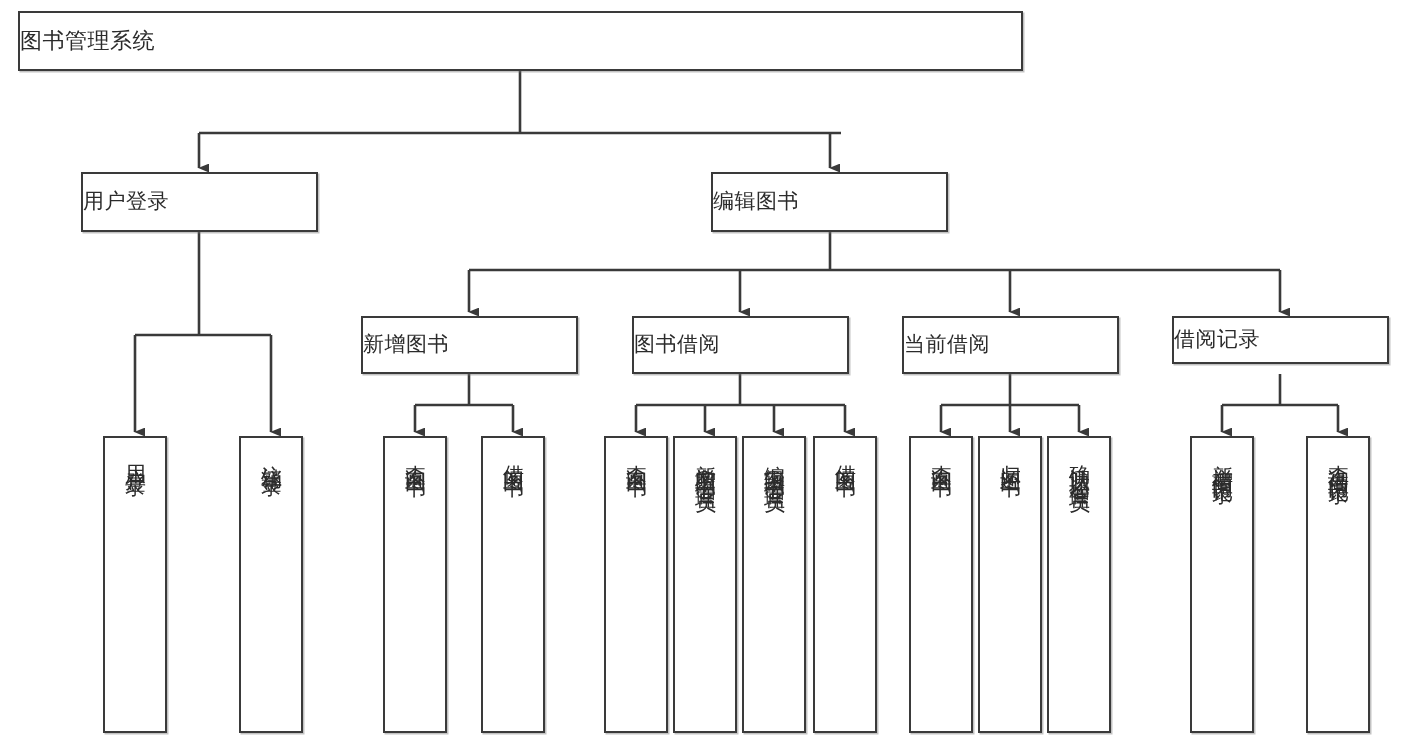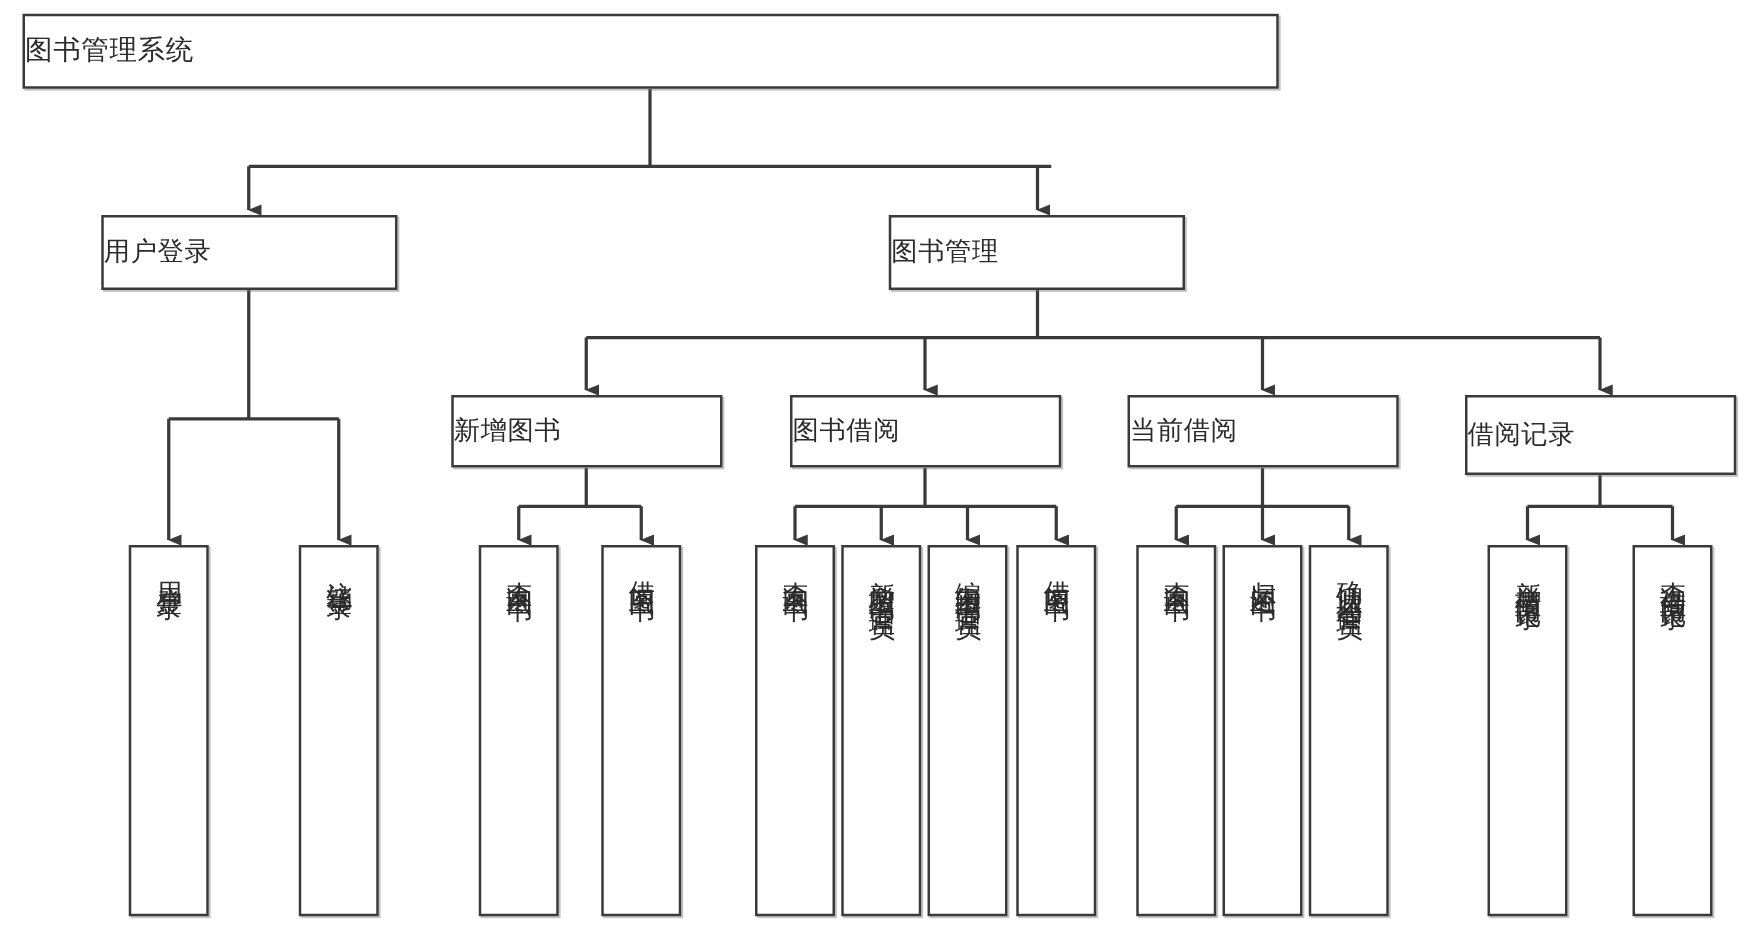--- a/index.html
+++ b/index.html
@@ -128,33 +128,33 @@
   </svg>
 
   <div class="node-box root" style="left:18px; top:11px; width:1005px; height:60px;">
     <span class="node-label">图书管理系统</span>
   </div>
 
   <div class="node-box" style="left:81px; top:172px; width:237px; height:60px;">
     <span class="node-label">用户登录</span>
   </div>
   <div class="node-box" style="left:711px; top:172px; width:237px; height:60px;">
-    <span class="node-label">图书管理</span>
+    <span class="node-label">编辑图书</span>
   </div>
 
   <div class="node-box" style="left:361px; top:316px; width:217px; height:58px;">
     <span class="node-label">新增图书</span>
   </div>
   <div class="node-box" style="left:902px; top:316px; width:217px; height:58px;">
     <span class="node-label">当前借阅</span>
   </div>
   <div class="node-box" style="left:632px; top:316px; width:217px; height:58px;">
     <span class="node-label">图书借阅</span>
   </div>
-  <div class="node-box" style="left:1172px; top:316px; width:217px; height:64px;">
+  <div class="node-box" style="left:1172px; top:316px; width:217px; height:48px;">
     <span class="node-label">借阅记录</span>
   </div>
 
   <div class="node-box vertical" style="left:103px; top:436px; width:64px; height:297px;">
     <span class="node-label">用户登录</span>
   </div>
   <div class="node-box vertical" style="left:239px; top:436px; width:64px; height:297px;">
     <span class="node-label">注销登录</span>
   </div>
 

